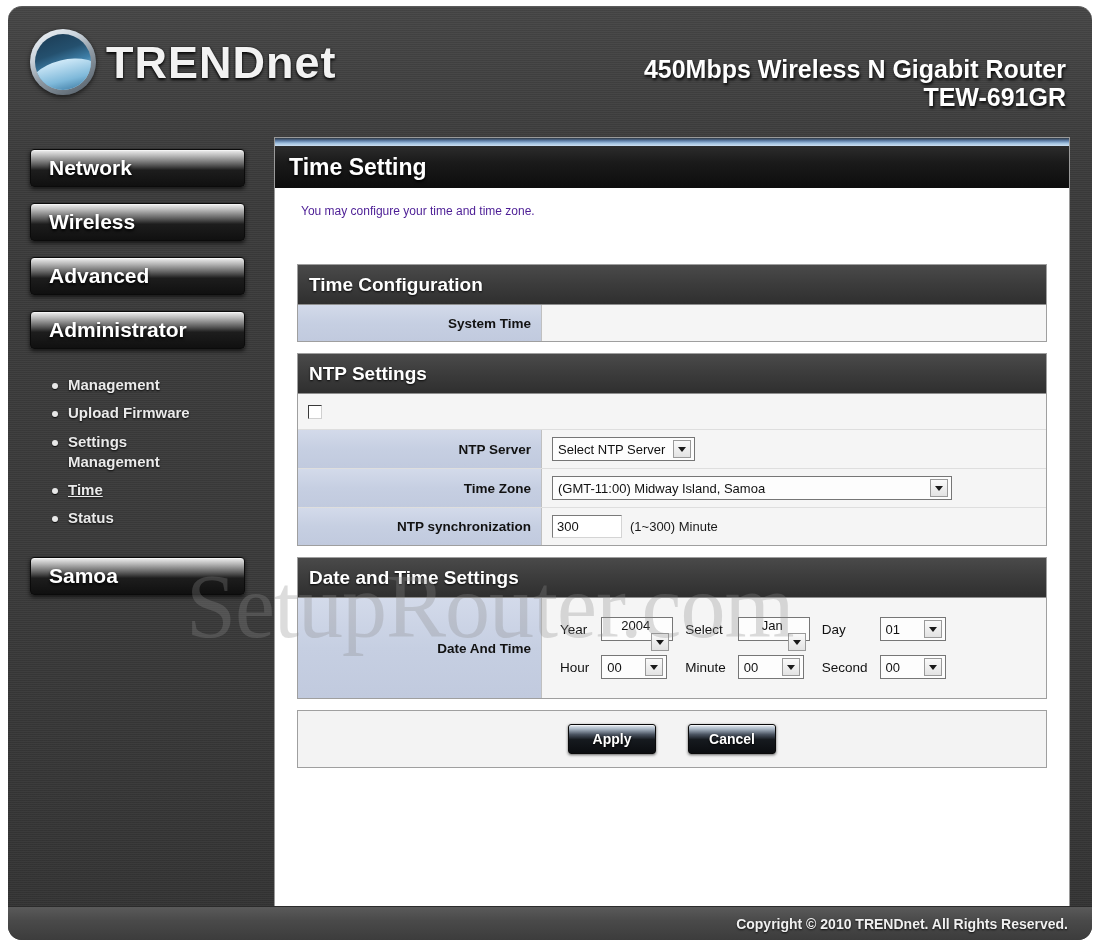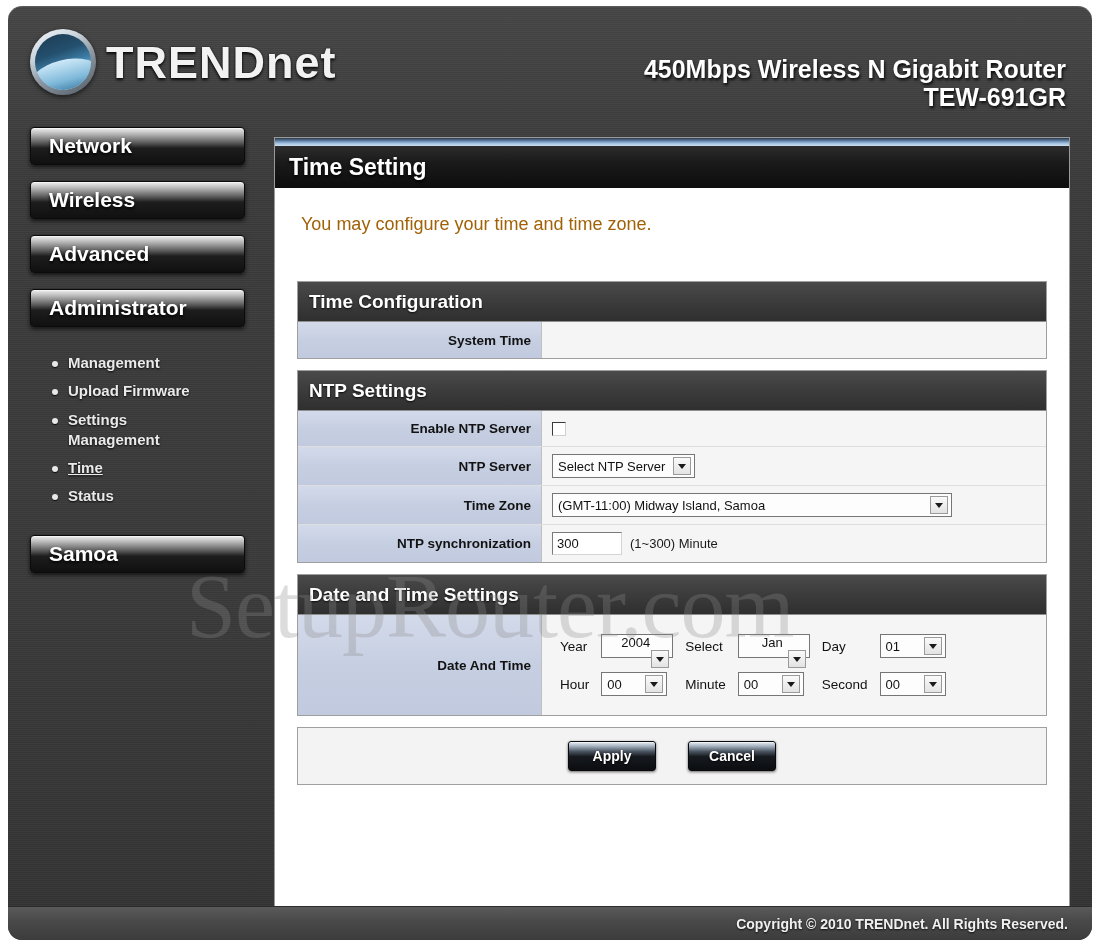--- a/index.html
+++ b/index.html
@@ -81,21 +81,21 @@
     line-height: 1.12; white-space: nowrap;
   }
   .model-line2 {
     font-size: 25px; font-weight: bold; color: #ffffff;
     text-shadow: 1px 2px 3px rgba(0,0,0,0.9);
     line-height: 1.12; white-space: nowrap;
   }
 
   
   .sidebar {
-    position: absolute; left: 22px; top: 120px;
+    position: absolute; left: 22px; top: 142px;
     width: 222px;
   }
   .nav-btn {
     display: block;
     width: 215px; height: 38px;
     margin-bottom: 16px;
     border-radius: 4px;
     background: linear-gradient(180deg, #f0f0f0 0%, #b9b9b9 16%, #5e5e5e 40%, #1d1d1d 56%, #101010 100%);
     border: 1px solid #0b0b0b;
     box-shadow: 0 2px 4px rgba(0,0,0,0.7), inset 0 1px 0 rgba(255,255,255,0.45);
@@ -162,22 +162,22 @@
     color: #ffffff;
     text-shadow: 0 2px 3px rgba(0,0,0,0.9);
   }
   .content-body {
     position: relative;
     height: 721px;
     background: #ffffff;
     padding: 14px 22px 0 22px;
   }
   .page-desc {
-    font-size: 18px; color: #a16207;
-    margin: 12px 0 0 4px;
+    font-size: 12px; color: #4c1d95;
+    margin: 2px 0 0 4px;
   }
 
   
   .sections { margin-top: 46px; }
   .section {
     border: 1px solid #9f9f9f;
     margin-bottom: 11px;
     background: #f3f3f3;
   }
   .section-head {
@@ -416,23 +416,20 @@
               </div>
             </div>
           </div>
 
           <div class="section">
             <div class="section-head">
               <span>NTP Settings</span>
             </div>
 
             <div class="row">
-              <div class="row-label">
-                <span>Enable NTP Server</span>
-              </div>
               <div class="row-value">
                 <span class="chk"></span>
               </div>
             </div>
 
             <div class="row">
               <div class="row-label">
                 <span>NTP Server</span>
               </div>
               <div class="row-value">

